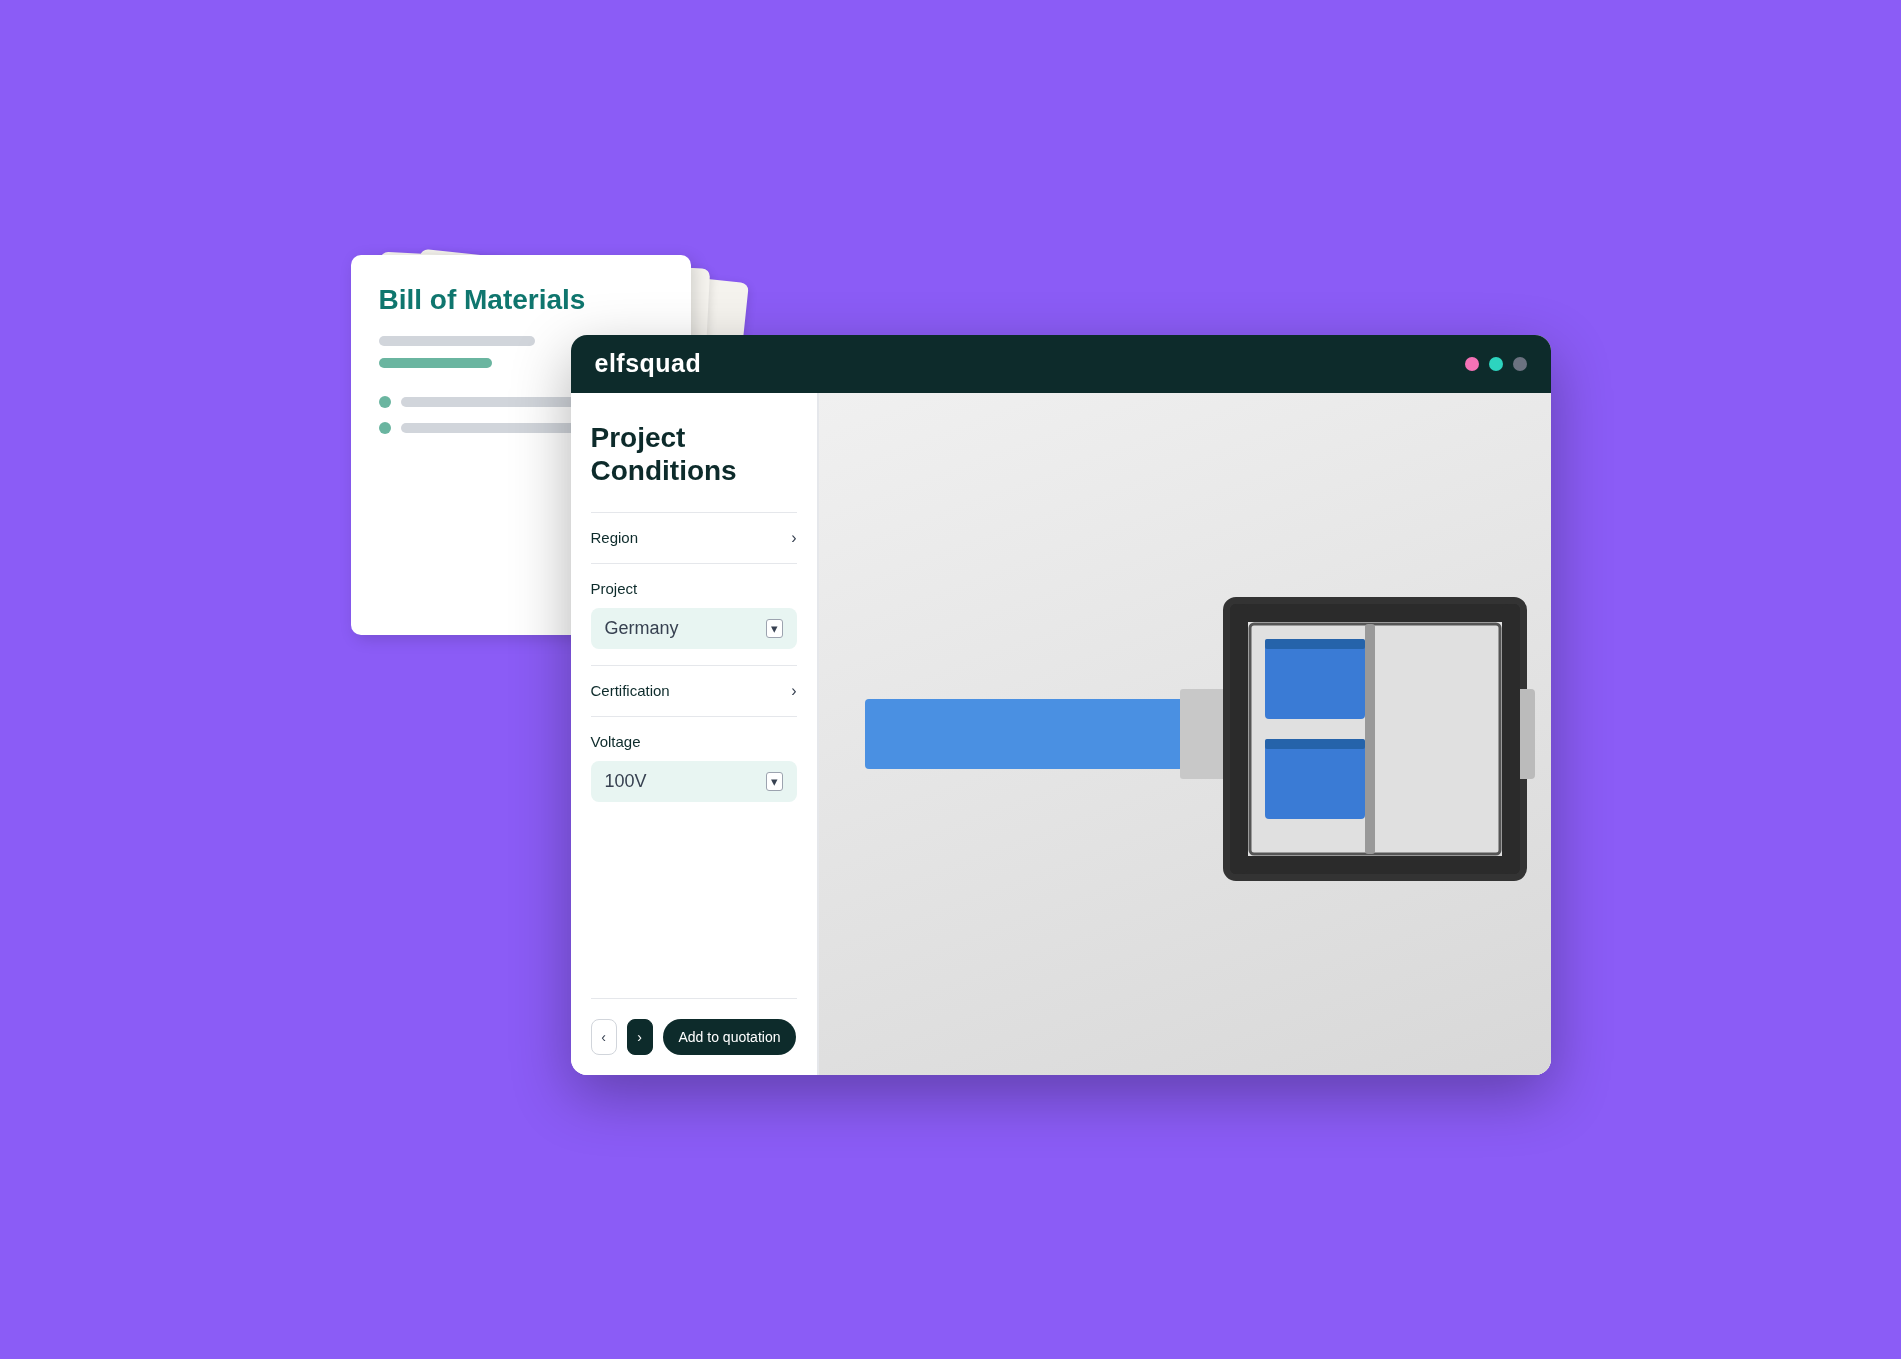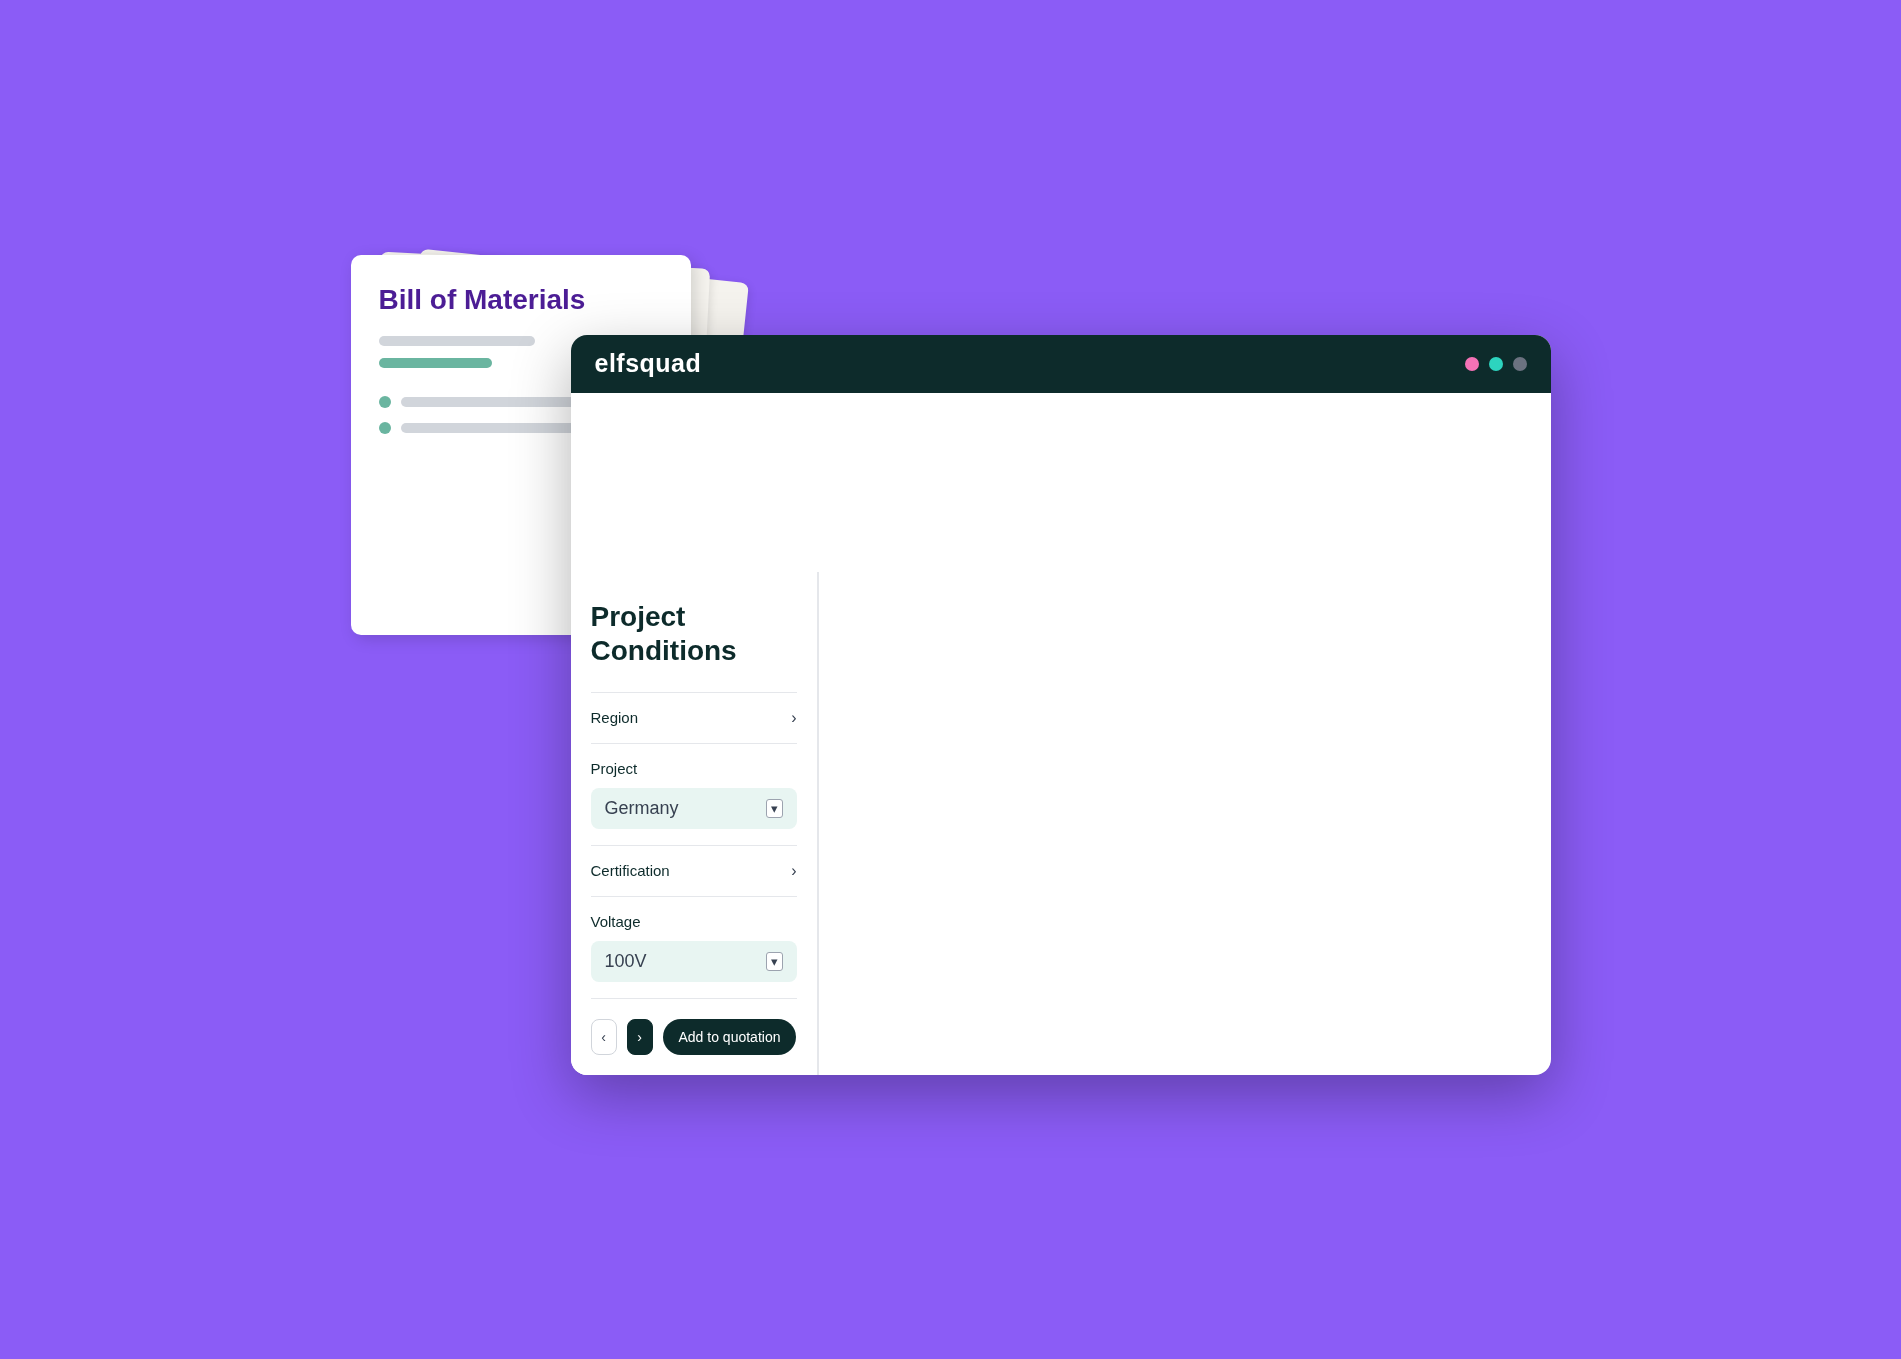--- a/index.html
+++ b/index.html
@@ -62,21 +62,21 @@
       height: 380px;
       background: #ffffff;
       border-radius: 10px;
       box-shadow: 4px 4px 16px rgba(0,0,0,0.15);
       padding: 28px 28px 20px 28px;
     }
 
     .bom-title {
       font-size: 28px;
       font-weight: 800;
-      color: #4c1d95;
+      color: #0f766e;
       margin-bottom: 20px;
       line-height: 1.2;
     }
 
     .bom-line {
       height: 10px;
       background: #d1d5db;
       border-radius: 5px;
       margin-bottom: 12px;
     }
@@ -148,21 +148,20 @@
       border-radius: 50%;
     }
     .wc-pink { background: #f472b6; }
     .wc-teal { background: #2dd4bf; }
     .wc-gray { background: #6b7280; }
 
     
     .app-body {
       display: flex;
       height: calc(100% - 58px);
-      align-items: flex-end;
     }
 
     
     .form-panel {
       width: 248px;
       flex-shrink: 0;
       background: #ffffff;
       padding: 28px 20px 20px 20px;
       border-right: 2px solid #e5e7eb;
       display: flex;

